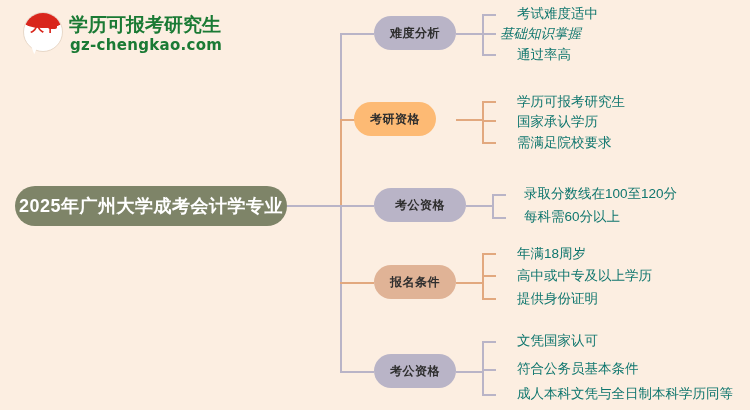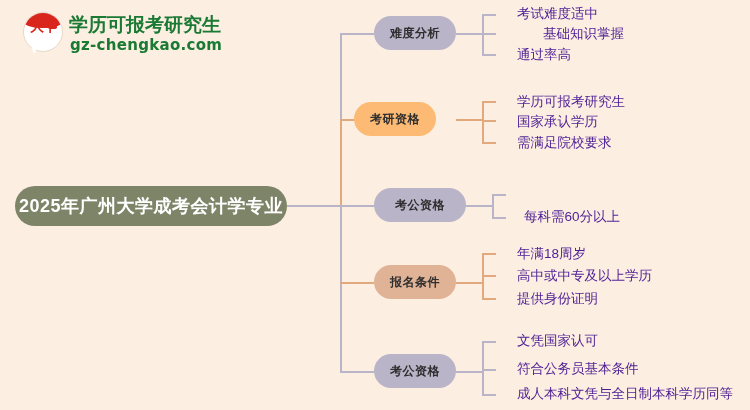--- a/index.html
+++ b/index.html
@@ -143,21 +143,21 @@
     letter-spacing: 0.5px;
   }
   .branch-node.wide {
     width: 92px;
   }
 
   
   .leaf {
     position: absolute;
     font-size: 13.5px;
-    color: #4c1d95;
+    color: #0f766e;
     white-space: nowrap;
     line-height: 16px;
   }
 
   
   .line {
     position: absolute;
     background: #b9b4c7;
   }
   .line.salmon {
@@ -199,21 +199,21 @@
   <div class="line h" style="left:340px; top:33px; width:34px;"></div>
   <div class="node branch-node" style="left:374px; top:16px; background:#b9b4c7;">
     <span>难度分析</span>
   </div>
   <div class="line h" style="left:456px; top:33px; width:26px;"></div>
   <div class="line v" style="left:482px; top:14px; height:40px;"></div>
   <div class="line h" style="left:482px; top:14px; width:14px;"></div>
   <div class="line h" style="left:482px; top:33px; width:14px;"></div>
   <div class="line h" style="left:482px; top:54px; width:14px;"></div>
   <div class="leaf" style="left:517px; top:6px;">考试难度适中</div>
-  <div class="leaf" style="left:543px; top:26px;">基础知识掌握</div>
+  <div class="leaf" style="left:500px; top:26px;font-style:italic;">基础知识掌握</div>
   <div class="leaf" style="left:517px; top:47px;">通过率高</div>
 
   <div class="line h salmon" style="left:340px; top:119px; width:34px;"></div>
   <div class="node branch-node" style="left:354px; top:102px; background:#fdba74;">
     <span>考研资格</span>
   </div>
   <div class="line h salmon" style="left:456px; top:119px; width:26px;"></div>
   <div class="line v salmon" style="left:482px; top:101px; height:41px;"></div>
   <div class="line h salmon" style="left:482px; top:101px; width:14px;"></div>
   <div class="line h salmon" style="left:482px; top:120px; width:14px;"></div>
@@ -223,20 +223,21 @@
   <div class="leaf" style="left:517px; top:135px;">需满足院校要求</div>
 
   <div class="line h" style="left:340px; top:205px; width:34px;"></div>
   <div class="node branch-node wide" style="left:374px; top:188px; background:#b9b4c7;">
     <span>考公资格</span>
   </div>
   <div class="line h" style="left:466px; top:205px; width:26px;"></div>
   <div class="line v" style="left:492px; top:194px; height:23px;"></div>
   <div class="line h" style="left:492px; top:194px; width:14px;"></div>
   <div class="line h" style="left:492px; top:217px; width:14px;"></div>
+  <div class="leaf" style="left:524px; top:186px;">录取分数线在100至120分</div>
   <div class="leaf" style="left:524px; top:209px;">每科需60分以上</div>
 
   <div class="line h salmon" style="left:340px; top:282px; width:34px;"></div>
   <div class="node branch-node" style="left:374px; top:265px; background:#e0b396;">
     <span>报名条件</span>
   </div>
   <div class="line h salmon" style="left:456px; top:282px; width:26px;"></div>
   <div class="line v salmon" style="left:482px; top:253px; height:45px;"></div>
   <div class="line h salmon" style="left:482px; top:253px; width:14px;"></div>
   <div class="line h salmon" style="left:482px; top:275px; width:14px;"></div>

